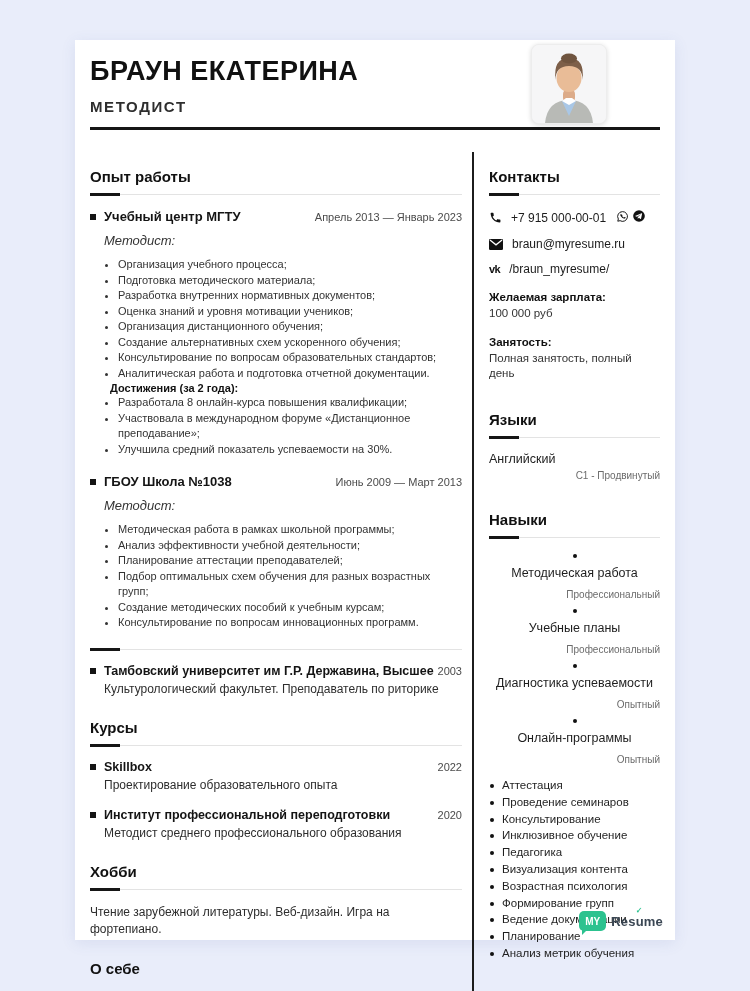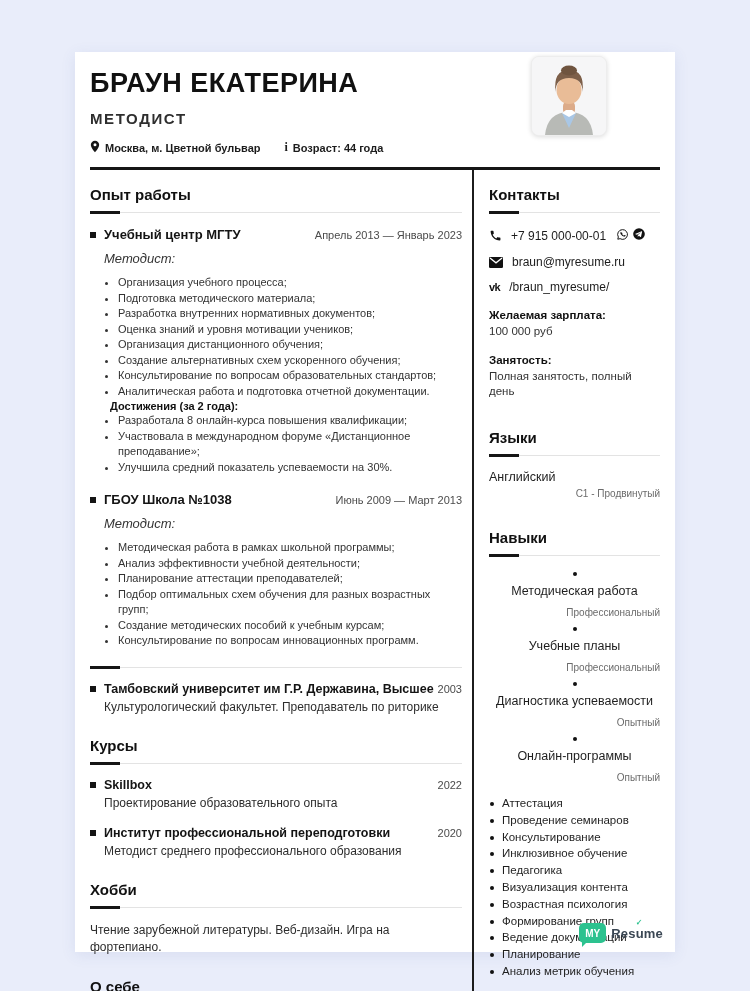--- a/index.html
+++ b/index.html
@@ -3,21 +3,21 @@
 <meta charset="utf-8">
 <style>
   html,body{margin:0;padding:0;}
   body{
     width:750px;height:991px;position:relative;overflow:hidden;
     background:#e9edfa;
     font-family:"Liberation Sans",sans-serif;
     color:#1d1d1d;
   }
   .sheet{
-    position:absolute;left:75px;top:52px;width:600px;height:900px;
+    position:absolute;left:75px;top:40px;width:600px;height:900px;
     background:#ffffff;box-sizing:border-box;padding:16px 15px 0 15px;
     box-shadow:0 3px 14px rgba(70,90,160,.10);
   }
   
   .header{position:relative;min-height:96px;}
   .name{margin:0;font-size:27px;line-height:30px;font-weight:bold;color:#111;letter-spacing:.5px;}
   .job-title{font-size:15px;font-weight:bold;color:#2e2e2e;letter-spacing:1.6px;margin-top:12px;}
   .meta{display:flex;align-items:center;gap:24px;margin-top:13px;font-size:11px;font-weight:bold;color:#1c1c1c;}
   .meta-item{display:flex;align-items:center;gap:5px;}
   .i-glyph{font-weight:bold;font-size:12px;font-family:"Liberation Serif",serif;}
@@ -89,34 +89,20 @@
   .logo-u::after{content:"\2713";position:absolute;left:0;top:-8px;font-size:8px;color:#2cc28f;font-weight:bold;}
 </style>
 </head>
 <body>
 
 <div class="sheet">
 
   <header class="header">
     <h1 class="name">БРАУН ЕКАТЕРИНА</h1>
     <div class="job-title">МЕТОДИСТ</div>
-    <div class="meta">
-      <span class="meta-item">
-        <span class="ico">
-          <svg width="10" height="13" viewBox="0 0 24 30">
-              <path fill="#161616" d="M12 1C6.5 1 2 5.5 2 11c0 7.4 10 18 10 18s10-10.6 10-18c0-5.5-4.5-10-10-10zm0 13.6A3.6 3.6 0 1 1 12 7.4a3.6 3.6 0 0 1 0 7.2z"></path>
-            </svg>
-        </span>
-        <span>Москва, м. Цветной бульвар</span>
-      </span>
-      <span class="meta-item">
-        <span class="i-glyph">i</span>
-        <span>Возраст: 44 года</span>
-      </span>
-    </div>
     <div class="photo">
       <svg width="74" height="78" viewBox="0 0 74 78">
         <rect width="74" height="78" fill="#f6f6f7"></rect>
         <rect x="31" y="44" width="12" height="14" rx="5" fill="#dcab89"></rect>
         <ellipse cx="37" cy="33" rx="12.5" ry="14" fill="#e9bc97"></ellipse>
         <path d="M23.5 35 Q21 13 37 13 Q53 13 50.5 35 Q50.5 21 37 21 Q23.5 21 23.5 35 Z" fill="#7d5f49"></path>
         <ellipse cx="37" cy="13.5" rx="8" ry="5" fill="#6f543f"></ellipse>
         <path d="M13 78 Q15.5 55 37 55 Q58.5 55 61 78 Z" fill="#b8bab6"></path>
         <path d="M30 56 L37 71 L44 56 Z" fill="#a9c7e6"></path>
         <path d="M30 56 L37 60 L44 56 L40 53 L34 53 Z" fill="#ffffff"></path>

